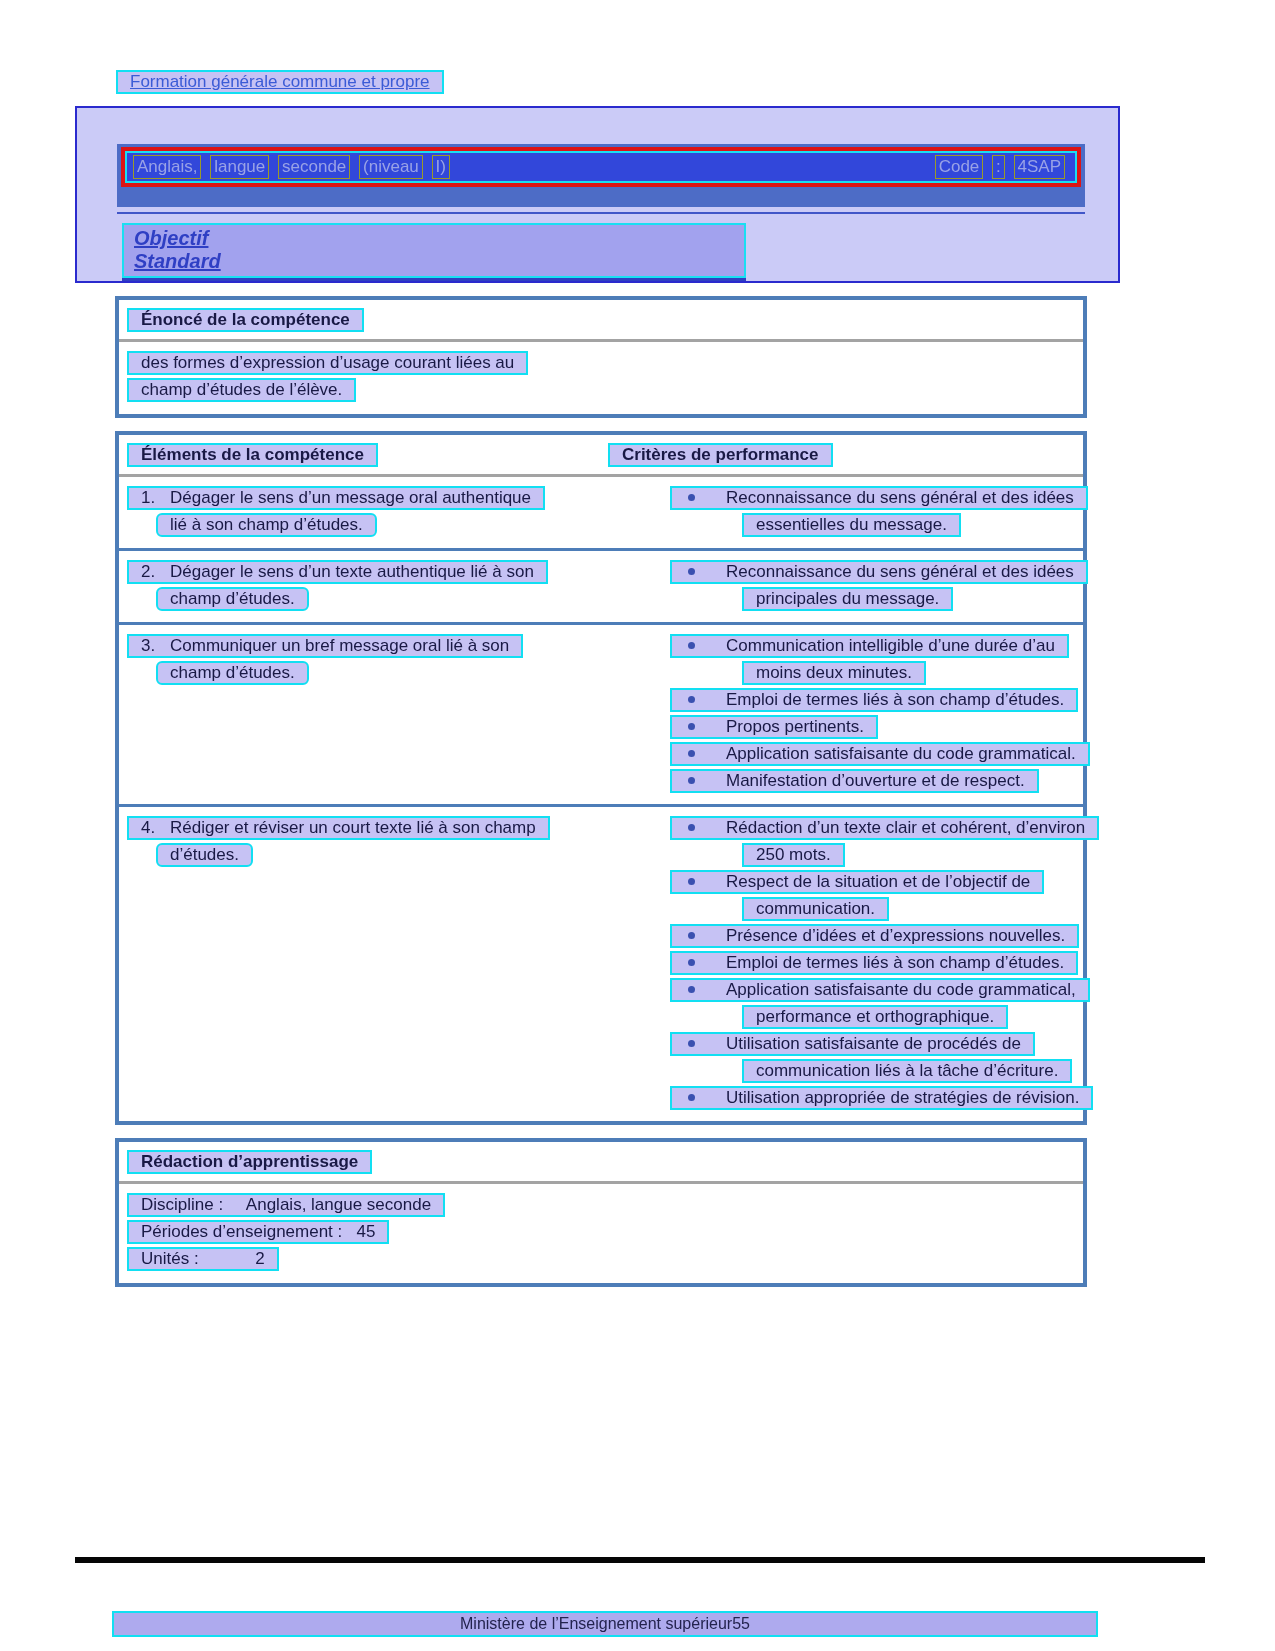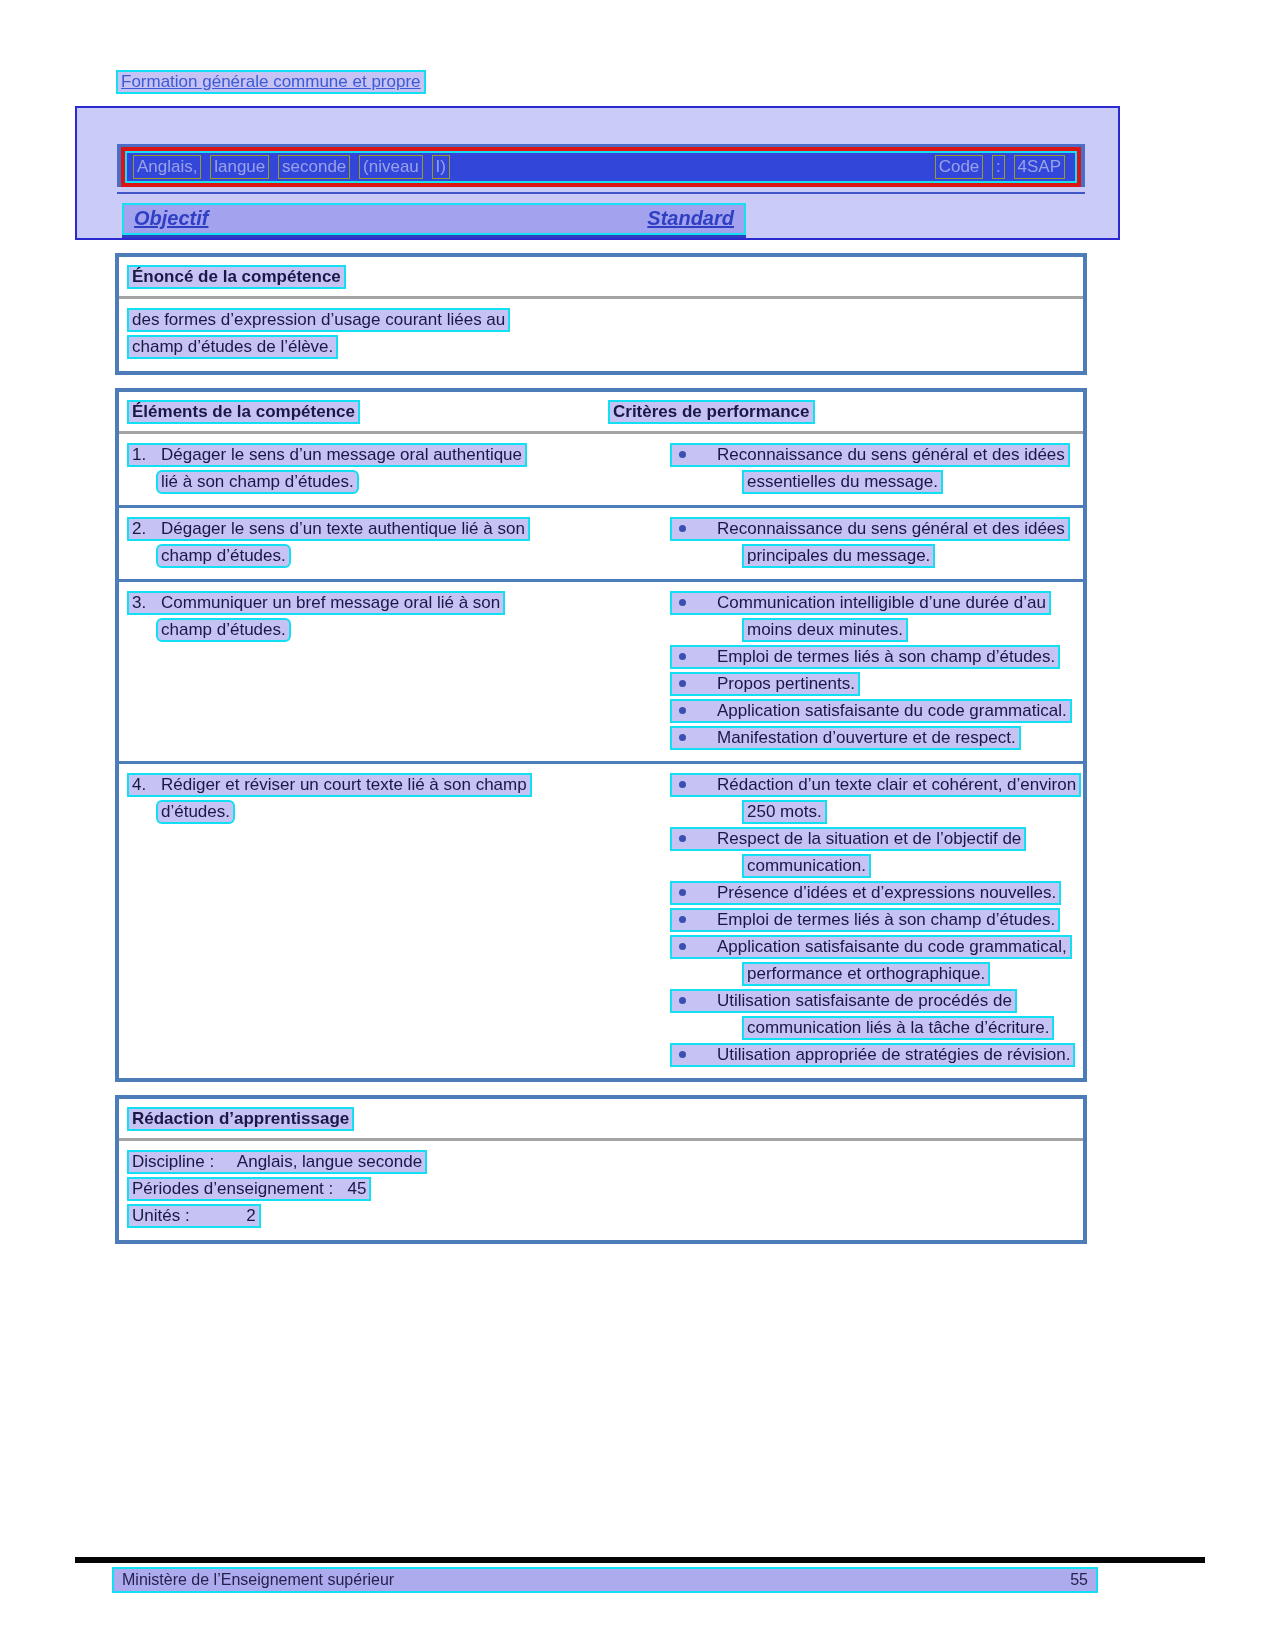--- a/index.html
+++ b/index.html
@@ -3,50 +3,50 @@
 <meta charset="utf-8">
 <style>
   html,body{margin:0;padding:0;}
   body{
     width:1275px;height:1651px;position:relative;background:#ffffff;
     font-family:"Liberation Sans", sans-serif;color:#191945;overflow:hidden;
   }
   
   .hl{
     display:inline-block;background:#c6c2f4;border:2px solid #12dff2;
-    padding:0 3px;line-height:20px;font-size:17px;white-space:pre;
+    padding:0 12px;line-height:20px;font-size:17px;white-space:pre;
     color:#191945;vertical-align:top;
   }
   .bold{font-weight:bold;}
   .line{margin:3px 0;}
   
   .top-row{margin:70px 0 0 116px;}
   .top-row .hl{color:#3b5bd6;text-decoration:underline;}
   
   .panel{
     margin:12px 0 0 75px;width:1041px;background:#cbcbf7;
     border:2px solid #2a2ace;padding:36px 0 0 0;box-sizing:content-box;
   }
   .banner-band{
     margin-left:40px;width:968px;background:#4d6cc6;
-    padding:3px 4px 0 4px;box-sizing:border-box;
+    padding:3px 4px 20px 4px;box-sizing:border-box;
   }
   .banner-red{border:4px solid #dd1414;}
   .banner-inner{
     border:2px solid #19dff2;background:#3247da;color:#99a2e6;
     display:flex;justify-content:space-between;align-items:center;
     padding:2px 6px;font-size:17px;line-height:22px;
   }
   .wbox{display:inline-block;border:1px solid #9a9a2a;padding:0 3px;margin-right:4px;white-space:pre;}
   .banner-rule{height:2px;background:#4156c8;margin:5px 0 0 40px;width:968px;}
   .obj-strip{
     margin:9px 0 0 45px;width:600px;background:#a2a2ee;
     border:2px solid #19dff2;display:flex;justify-content:space-between;
     padding:2px 10px 3px 10px;font-style:italic;font-weight:bold;
-    font-size:20px;color:#2f3fc4;box-sizing:content-box;
+    font-size:20px;color:#2f3fc4;box-sizing:content-box;flex-direction:column;
   }
   .obj-strip span{text-decoration:underline;}
   .obj-underline{width:624px;height:3px;background:#2f3fc0;margin-left:45px;}
   
   .tbl{
     margin:13px 0 0 115px;width:972px;border:4px solid #4d7db8;
     background:#ffffff;box-sizing:border-box;
   }
   .tbl-h{padding:8px 0 7px 8px;border-bottom:3px solid #a3a3a3;}
   .tbl-h .hl{font-weight:bold;}
@@ -60,23 +60,24 @@
   .cont-left{margin-left:29px;border-radius:6px;}
   .cont-right{margin-left:72px;}
   .dot{
     display:inline-block;width:7px;height:7px;border-radius:50%;
     background:#3a50b0;margin:0 31px 2px 4px;vertical-align:middle;
   }
   
   .f-bar{position:absolute;left:75px;top:1557px;width:1130px;height:6px;background:#050505;}
   .f-line{position:absolute;left:112px;top:1567px;width:986px;}
   .hl-footer{
-    display:flex;justify-content:space-between;background:#aeaaee;
+    display:flex;justify-content:center;background:#aeaaee;
     border:2px solid #12dff2;padding:1px 8px;font-size:16px;color:#23234e;
     line-height:20px;
+    margin-top:44px;
   }
 </style>
 </head>
 <body>
 
 <div class="top-row">
   <span class="hl">Formation générale commune et propre</span>
 </div>
 
 <div class="panel">

